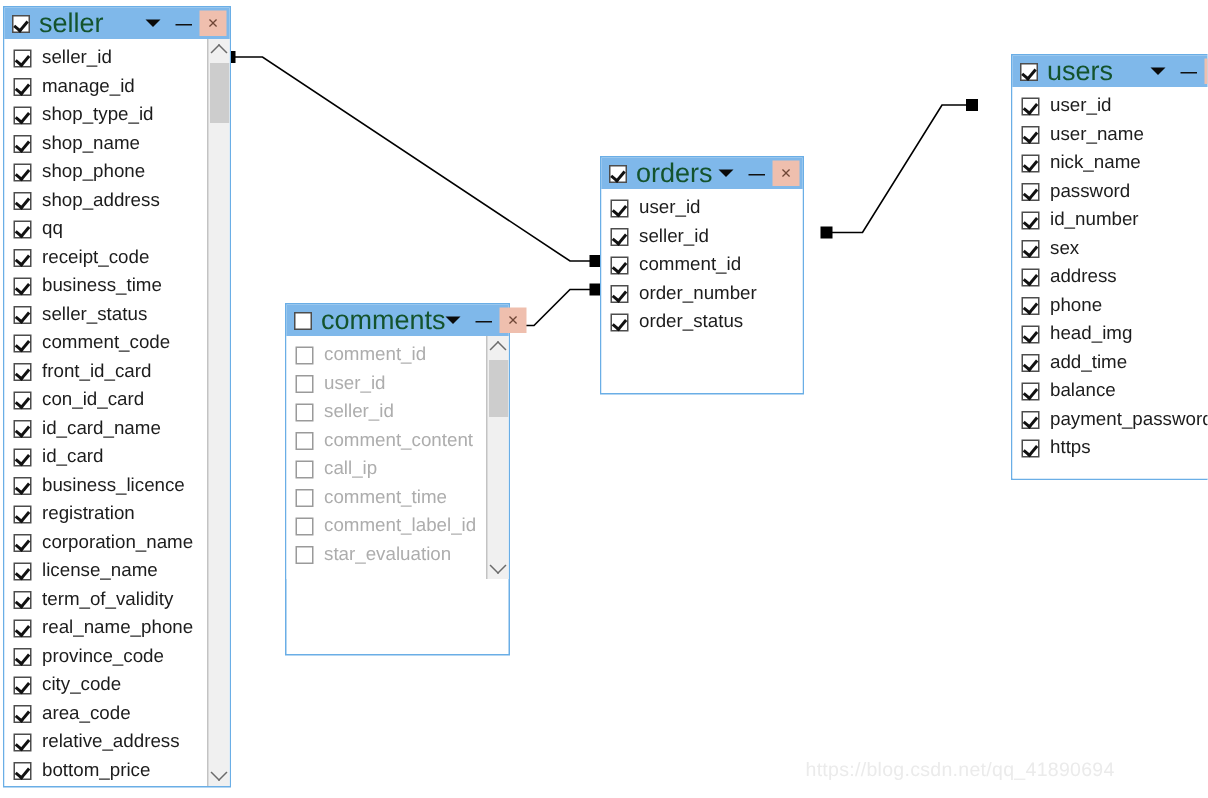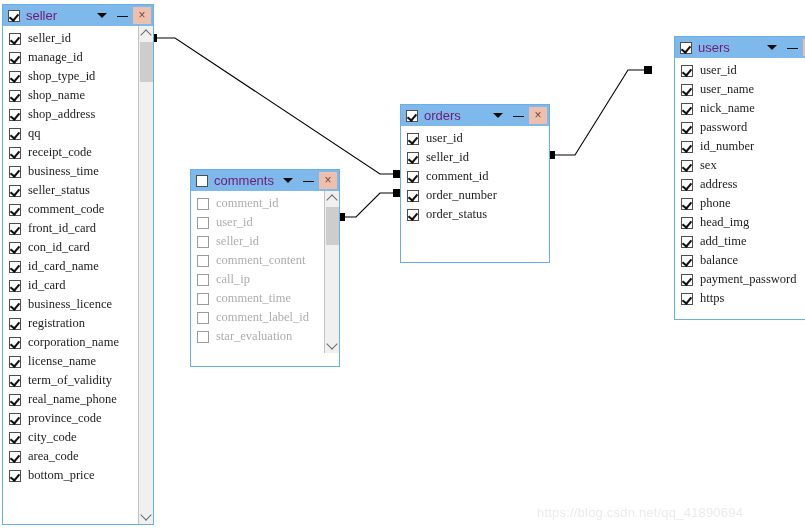--- a/index.html
+++ b/index.html
@@ -54,22 +54,22 @@
     height: 21px;
     background: #7fb8ea;
     display: flex;
     align-items: center;
     padding: 0 0 0 5px;
     box-sizing: border-box;
     position: relative;
     user-select: none;
   }
   .tbl .titlebar .ttl {
-    font-size: 13px;
-    color: #701a75;
+    font-size: 18px;
+    color: #14532d;
     margin-left: 6px;
     white-space: nowrap;
     line-height: 21px;
   }
   .tbl .titlebar .spacer { flex: 1 1 auto; }
 
   .cbx {
     width: 12px;
     height: 12px;
     box-sizing: border-box;
@@ -127,21 +127,20 @@
     font-family: "Liberation Sans", sans-serif;
   }
 
   .tbl .body {
     position: relative;
     background: #ffffff;
     overflow: hidden;
   }
   .tbl .rows {
     padding: 3px 0 2px 0;
-    font-family: Liberation Serif, serif;
   }
   .row {
     height: 19px;
     display: flex;
     align-items: center;
     padding-left: 6px;
     box-sizing: border-box;
   }
   .row .lbl {
     font-size: 12.5px;
@@ -240,20 +239,24 @@
             <div class="row">
               <span class="cbx checked"></span>
               <span class="lbl">shop_type_id</span>
             </div>
             <div class="row">
               <span class="cbx checked"></span>
               <span class="lbl">shop_name</span>
             </div>
             <div class="row">
               <span class="cbx checked"></span>
+              <span class="lbl">shop_phone</span>
+            </div>
+            <div class="row">
+              <span class="cbx checked"></span>
               <span class="lbl">shop_address</span>
             </div>
             <div class="row">
               <span class="cbx checked"></span>
               <span class="lbl">qq</span>
             </div>
             <div class="row">
               <span class="cbx checked"></span>
               <span class="lbl">receipt_code</span>
             </div>
@@ -313,34 +316,38 @@
               <span class="cbx checked"></span>
               <span class="lbl">province_code</span>
             </div>
             <div class="row">
               <span class="cbx checked"></span>
               <span class="lbl">city_code</span>
             </div>
             <div class="row">
               <span class="cbx checked"></span>
               <span class="lbl">area_code</span>
+            </div>
+            <div class="row">
+              <span class="cbx checked"></span>
+              <span class="lbl">relative_address</span>
             </div>
             <div class="row">
               <span class="cbx checked"></span>
               <span class="lbl">bottom_price</span>
             </div>
           </div>
           <div class="sbar">
             <div class="arrow up"></div>
             <div class="thumb" style="top: 16px; height: 40px;"></div>
             <div class="arrow dn"></div>
           </div>
         </div>
       </div>
-      <div class="tbl" style="left: 190px; top: 169px; width: 150px; height: 198px;">
+      <div class="tbl" style="left: 190px; top: 202px; width: 150px; height: 235px;">
         <div class="titlebar">
           <span class="cbx"></span>
           <span class="ttl">comments</span>
           <span class="spacer"></span>
           <span class="caret"></span>
           <span class="minbtn"></span>
           <span class="closebtn">×</span>
         </div>
         <div class="body" style="height: 162px;">
           <div class="rows">
@@ -377,21 +384,21 @@
               <span class="lbl">star_evaluation</span>
             </div>
           </div>
           <div class="sbar">
             <div class="arrow up"></div>
             <div class="thumb" style="top: 16px; height: 38px;"></div>
             <div class="arrow dn"></div>
           </div>
         </div>
       </div>
-      <div class="tbl" style="left: 400px; top: 104px; width: 150px; height: 159px;">
+      <div class="tbl" style="left: 400px; top: 104px; width: 136px; height: 159px;">
         <div class="titlebar">
           <span class="cbx checked"></span>
           <span class="ttl">orders</span>
           <span class="spacer"></span>
           <span class="caret"></span>
           <span class="minbtn"></span>
           <span class="closebtn">×</span>
         </div>
         <div class="body" style="height: 136px;">
           <div class="rows">

